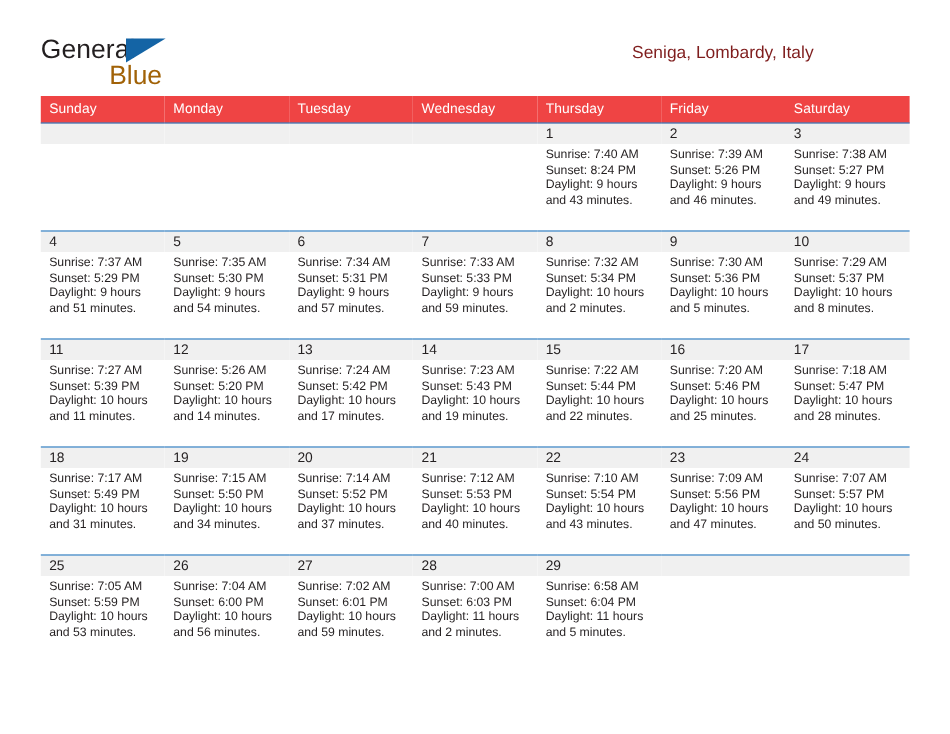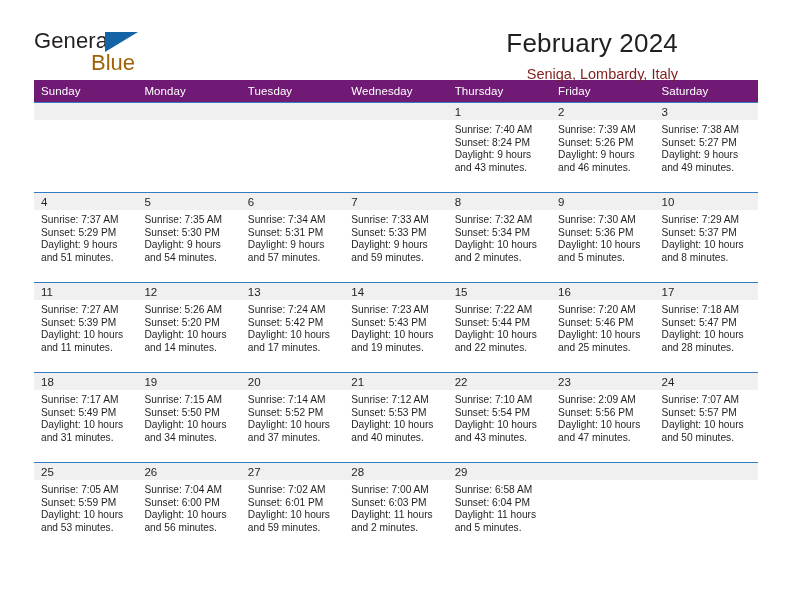--- a/index.html
+++ b/index.html
@@ -83,21 +83,21 @@
   }
   
   .calendar {
     width: 724px;
     border-collapse: collapse;
     table-layout: fixed;
     margin-top: 8px;
   }
   .calendar col { width: 103.43px; }
   thead th {
-    background: #701a75;
+    background: #ef4444;
     color: #ffffff;
     font-size: 11.5px;
     font-weight: normal;
     text-align: left;
     padding: 5px 0 5px 7px;
     height: 20px;
     box-sizing: border-box;
     letter-spacing: .1px;
   }
   tbody td {
@@ -139,21 +139,20 @@
 
   <div class="header">
 
     <div class="brand">
       <span class="brand-general">General</span>
       <span class="brand-tri"></span>
       <span class="brand-blue">Blue</span>
     </div>
 
     <div class="title-block">
-      <h1 class="cal-title">February 2024</h1>
       <p class="cal-subtitle">Seniga, Lombardy, Italy</p>
     </div>
 
   </div>
 
   <table class="calendar">
     <colgroup>
       <col>
         <col>
         <col>
@@ -444,21 +443,21 @@
                 <div>Sunset: 5:54 PM</div>
                 <div>Daylight: 10 hours</div>
                 <div>and 43 minutes.</div>
               </div>
             </div>
           </td>
           <td class="">
             <div class="cell-inner">
               <div class="daynum-band">23</div>
               <div class="cell-body">
-                <div>Sunrise: 2:09 AM</div>
+                <div>Sunrise: 7:09 AM</div>
                 <div>Sunset: 5:56 PM</div>
                 <div>Daylight: 10 hours</div>
                 <div>and 47 minutes.</div>
               </div>
             </div>
           </td>
           <td class="">
             <div class="cell-inner">
               <div class="daynum-band">24</div>
               <div class="cell-body">

